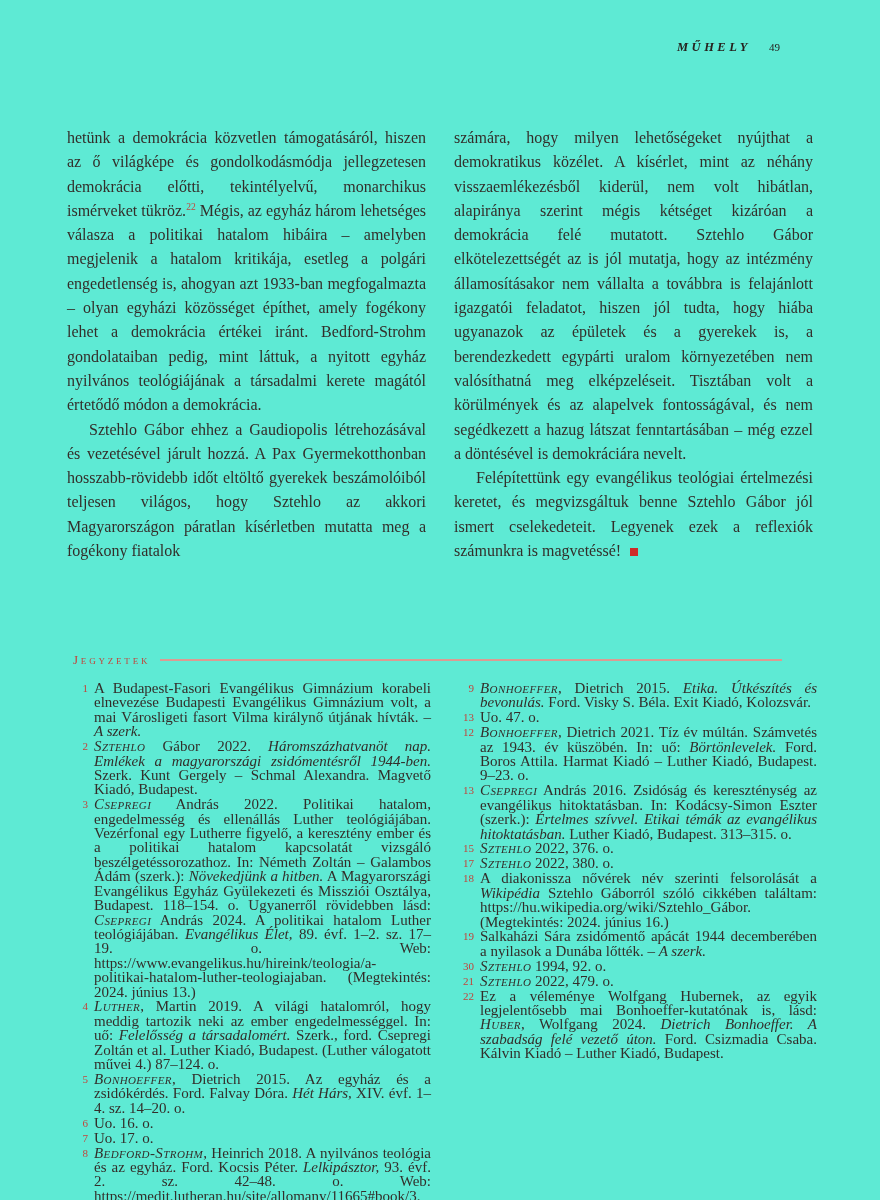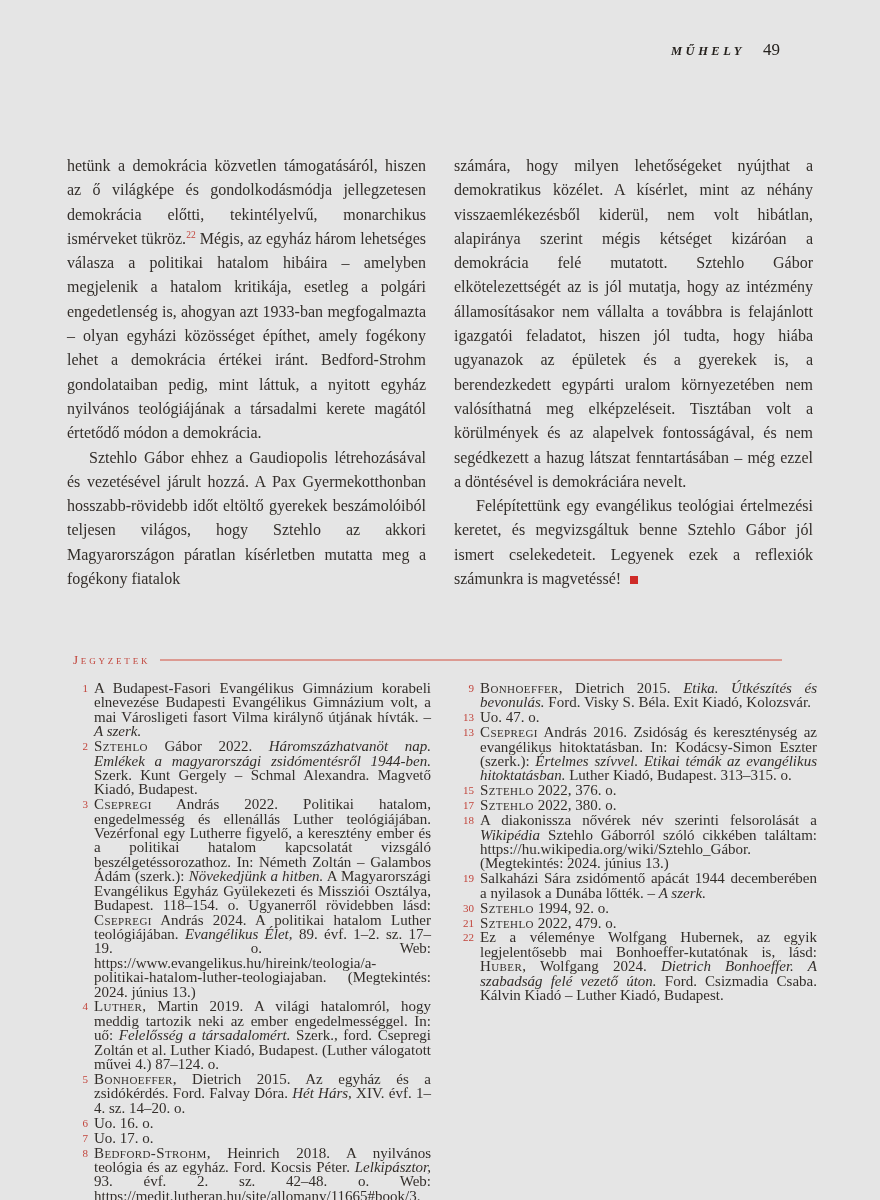--- a/index.html
+++ b/index.html
@@ -8,23 +8,23 @@
     font-family:"Liberation Serif","DejaVu Serif",serif;color:#332e2a;
     overflow:hidden;
   }
   
   .run-head{
     position:absolute;top:40px;right:100px;display:flex;align-items:baseline;gap:18px;
   }
   .run-head .section{
     font-style:italic;font-size:12.5px;letter-spacing:3.5px;font-weight:600;color:#26221e;
   }
-  .run-head .pageno{font-size:17px;color:#26221e;}
+  .run-head .pageno{font-size:11px;color:#26221e;}
   
-  .bodywrap{position:absolute;top:126px;left:67px;width:746px;display:flex;gap:28px;margin-top:28px;}
+  .bodywrap{position:absolute;top:126px;left:67px;width:746px;display:flex;gap:28px;}
   .bodycol{width:359px;}
   .bodycol p{
     margin:0;font-size:16px;line-height:24.3px;text-align:justify;color:#332e2a;
   }
   .bodycol p.indent{text-indent:22px;}
   .seg-sup{vertical-align:super;font-size:9.5px;line-height:0;}
   .accent{color:var(--accent);}
   .end-mark{
     display:inline-block;width:8px;height:8px;background:var(--endmark);
     margin-left:9px;vertical-align:baseline;
@@ -42,26 +42,26 @@
   .fn{display:flex;margin:0 0 0.5px 0;}
   .fn-num{
     width:15px;min-width:15px;text-align:right;padding-right:6px;
     color:var(--accent);font-size:11px;line-height:14.4px;
   }
   .fn-text{
     flex:1;font-size:15px;line-height:14.4px;text-align:justify;color:#332e2a;
     overflow-wrap:anywhere;
   }
   .seg-i{font-style:italic;}
-  .seg-sc{font-variant:small-caps;letter-spacing:0.4px;}
+  .seg-sc{font-variant:small-caps;letter-spacing:0.4px;font-style:italic;}
 </style>
 </head>
 <body style="background: rgb(253, 253, 251);">
 
-<div class="page" style="--accent: #c2453c; --rule: #dc9a92; --endmark: #cf2b28; color: rgb(51, 46, 42); background: #e5e5e5;">
+<div class="page" style="--accent: #c2453c; --rule: #dc9a92; --endmark: #cf2b28; color: rgb(51, 46, 42); background: #5eead4;">
 
   <div class="run-head">
     <span class="section">MŰHELY</span>
     <span class="pageno">49</span>
   </div>
 
   <div class="bodywrap">
     <div class="bodycol">
         <p><span class="seg-n">hetünk a demokrácia közvetlen támogatásáról, hiszen az ő világképe és gondolkodásmódja jellegzetesen demokrácia előtti, tekintélyelvű, monarchikus ismérveket tükröz.</span><span class="seg-sup accent">22</span><span class="seg-n"> Mégis, az egyház három lehetséges válasza a politikai hatalom hibáira – amelyben megjelenik a hatalom kritikája, esetleg a polgári engedetlenség is, ahogyan azt 1933-ban megfogalmazta – olyan egyházi közösséget építhet, amely fogékony lehet a demokrácia értékei iránt. Bedford-Strohm gondolataiban pedig, mint láttuk, a nyitott egyház nyilvános teológiájának a társadalmi kerete magától értetődő módon a demokrácia.</span></p>
         <p class="indent"><span class="seg-n">Sztehlo Gábor ehhez a Gaudiopolis létrehozásával és vezetésével járult hozzá. A Pax Gyermekotthonban hosszabb-rövidebb időt eltöltő gyerekek beszámolóiból teljesen világos, hogy Sztehlo az akkori Magyarországon páratlan kísérletben mutatta meg a fogékony fiatalok</span></p>
@@ -115,34 +115,38 @@
       <div class="notes-col">
           <div class="fn">
             <span class="fn-num">9</span>
             <span class="fn-text"><span class="seg-sc">Bonhoeffer</span><span class="seg-n">, Dietrich 2015. </span><span class="seg-i">Etika. Útkészítés és bevonulás.</span><span class="seg-n"> Ford. Visky S. Béla. Exit Kiadó, Kolozsvár.</span></span>
           </div>
           <div class="fn">
             <span class="fn-num">13</span>
             <span class="fn-text"><span class="seg-n">Uo. 47. o.</span></span>
           </div>
           <div class="fn">
+            <span class="fn-num">12</span>
+            <span class="fn-text"><span class="seg-sc">Bonhoeffer</span><span class="seg-n">, Dietrich 2021. Tíz év múltán. Számvetés az 1943. év küszöbén. In: uő: </span><span class="seg-i">Börtönlevelek.</span><span class="seg-n"> Ford. Boros Attila. Harmat Kiadó – Luther Kiadó, Budapest. 9–23. o.</span></span>
+          </div>
+          <div class="fn">
             <span class="fn-num">13</span>
             <span class="fn-text"><span class="seg-sc">Csepregi</span><span class="seg-n"> András 2016. Zsidóság és kereszténység az evangélikus hitoktatásban. In: Kodácsy-Simon Eszter (szerk.): </span><span class="seg-i">Értelmes szívvel. Etikai témák az evangélikus hitoktatásban.</span><span class="seg-n"> Luther Kiadó, Budapest. 313–315. o.</span></span>
           </div>
           <div class="fn">
             <span class="fn-num">15</span>
             <span class="fn-text"><span class="seg-sc">Sztehlo</span><span class="seg-n"> 2022, 376. o.</span></span>
           </div>
           <div class="fn">
             <span class="fn-num">17</span>
             <span class="fn-text"><span class="seg-sc">Sztehlo</span><span class="seg-n"> 2022, 380. o.</span></span>
           </div>
           <div class="fn">
             <span class="fn-num">18</span>
-            <span class="fn-text"><span class="seg-n">A diakonissza nővérek név szerinti felsorolását a </span><span class="seg-i">Wikipédia</span><span class="seg-n"> Sztehlo Gáborról szóló cikkében találtam: https://hu.wikipedia.org/wiki/Sztehlo_Gábor. (Megtekintés: 2024. június 13.)</span></span>
+            <span class="fn-text"><span class="seg-n">A diakonissza nővérek név szerinti felsorolását a </span><span class="seg-i">Wikipédia</span><span class="seg-n"> Sztehlo Gáborról szóló cikkében találtam: https://hu.wikipedia.org/wiki/Sztehlo_Gábor. (Megtekintés: 2024. június 16.)</span></span>
           </div>
           <div class="fn">
             <span class="fn-num">19</span>
             <span class="fn-text"><span class="seg-n">Salkaházi Sára zsidómentő apácát 1944 decemberében a nyilasok a Dunába lőtték. – </span><span class="seg-i">A szerk.</span></span>
           </div>
           <div class="fn">
             <span class="fn-num">30</span>
             <span class="fn-text"><span class="seg-sc">Sztehlo</span><span class="seg-n"> 1994, 92. o.</span></span>
           </div>
           <div class="fn">

